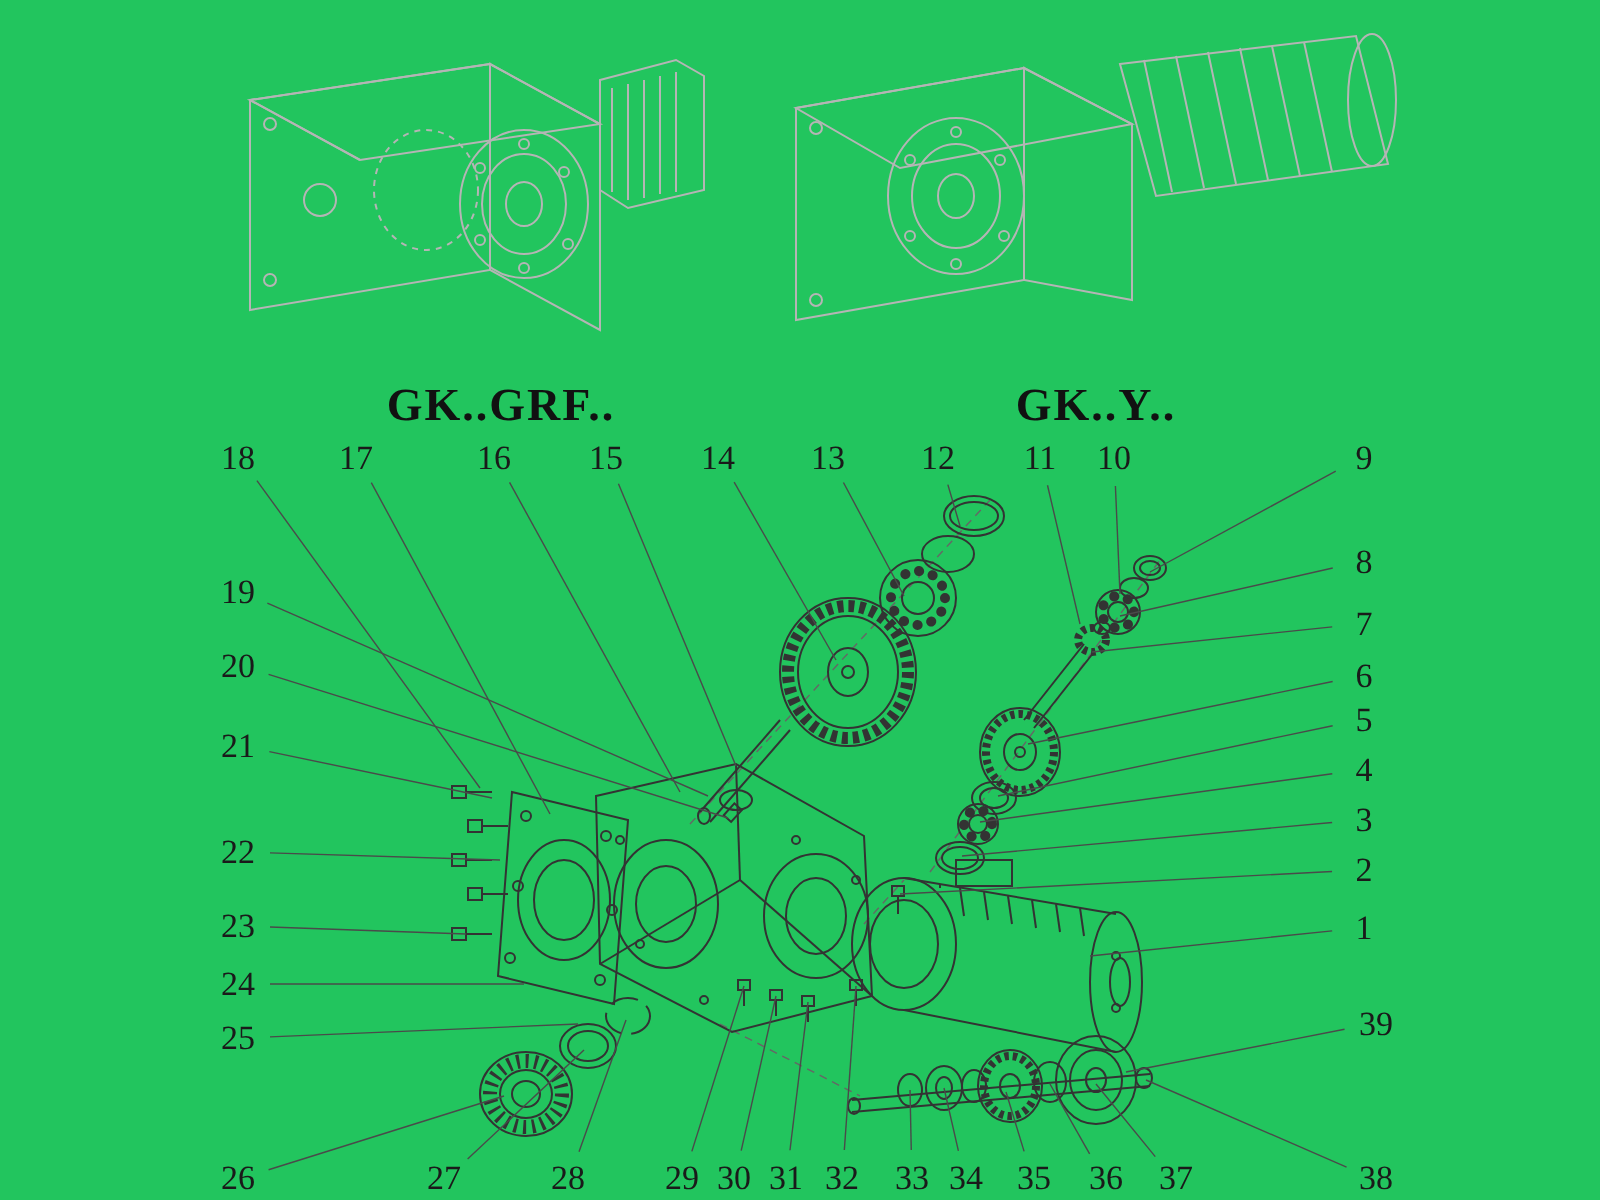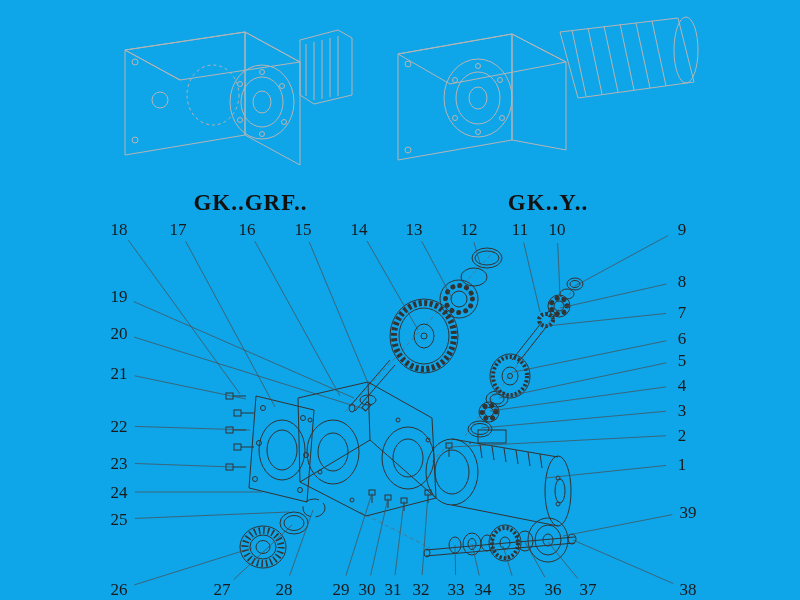--- a/index.html
+++ b/index.html
@@ -1,16 +1,16 @@
 <!DOCTYPE html>
 <html><head>
 <meta charset="utf-8">
 <style>
   html,body{margin:0;padding:0;background:#ffffff;}
-  .stage{position:relative;width:800px;height:600px;background:#0ea5e9;overflow:hidden;
+  .stage{position:relative;width:800px;height:600px;background:#22c55e;overflow:hidden;
          font-family:"Liberation Serif", serif;}
   .variant-label{position:absolute;font-weight:bold;font-size:23px;letter-spacing:1px;
          color:#111;text-align:center;}
   #vl-left{left:168px;top:190px;width:165px;}
   #vl-right{left:468px;top:190px;width:160px;}
   svg text.callout{font-family:"Liberation Serif", serif;font-size:17px;fill:#1a1a1a;}
   svg .leader{stroke:#4a4a4a;stroke-width:0.7;}
   svg .draw{stroke:#333;fill:none;stroke-width:1;}
   svg .faint{stroke:#b5b5b5;fill:none;stroke-width:1;}
   svg .dash{stroke:#666;stroke-width:0.7;fill:none;stroke-dasharray:4 3;}

